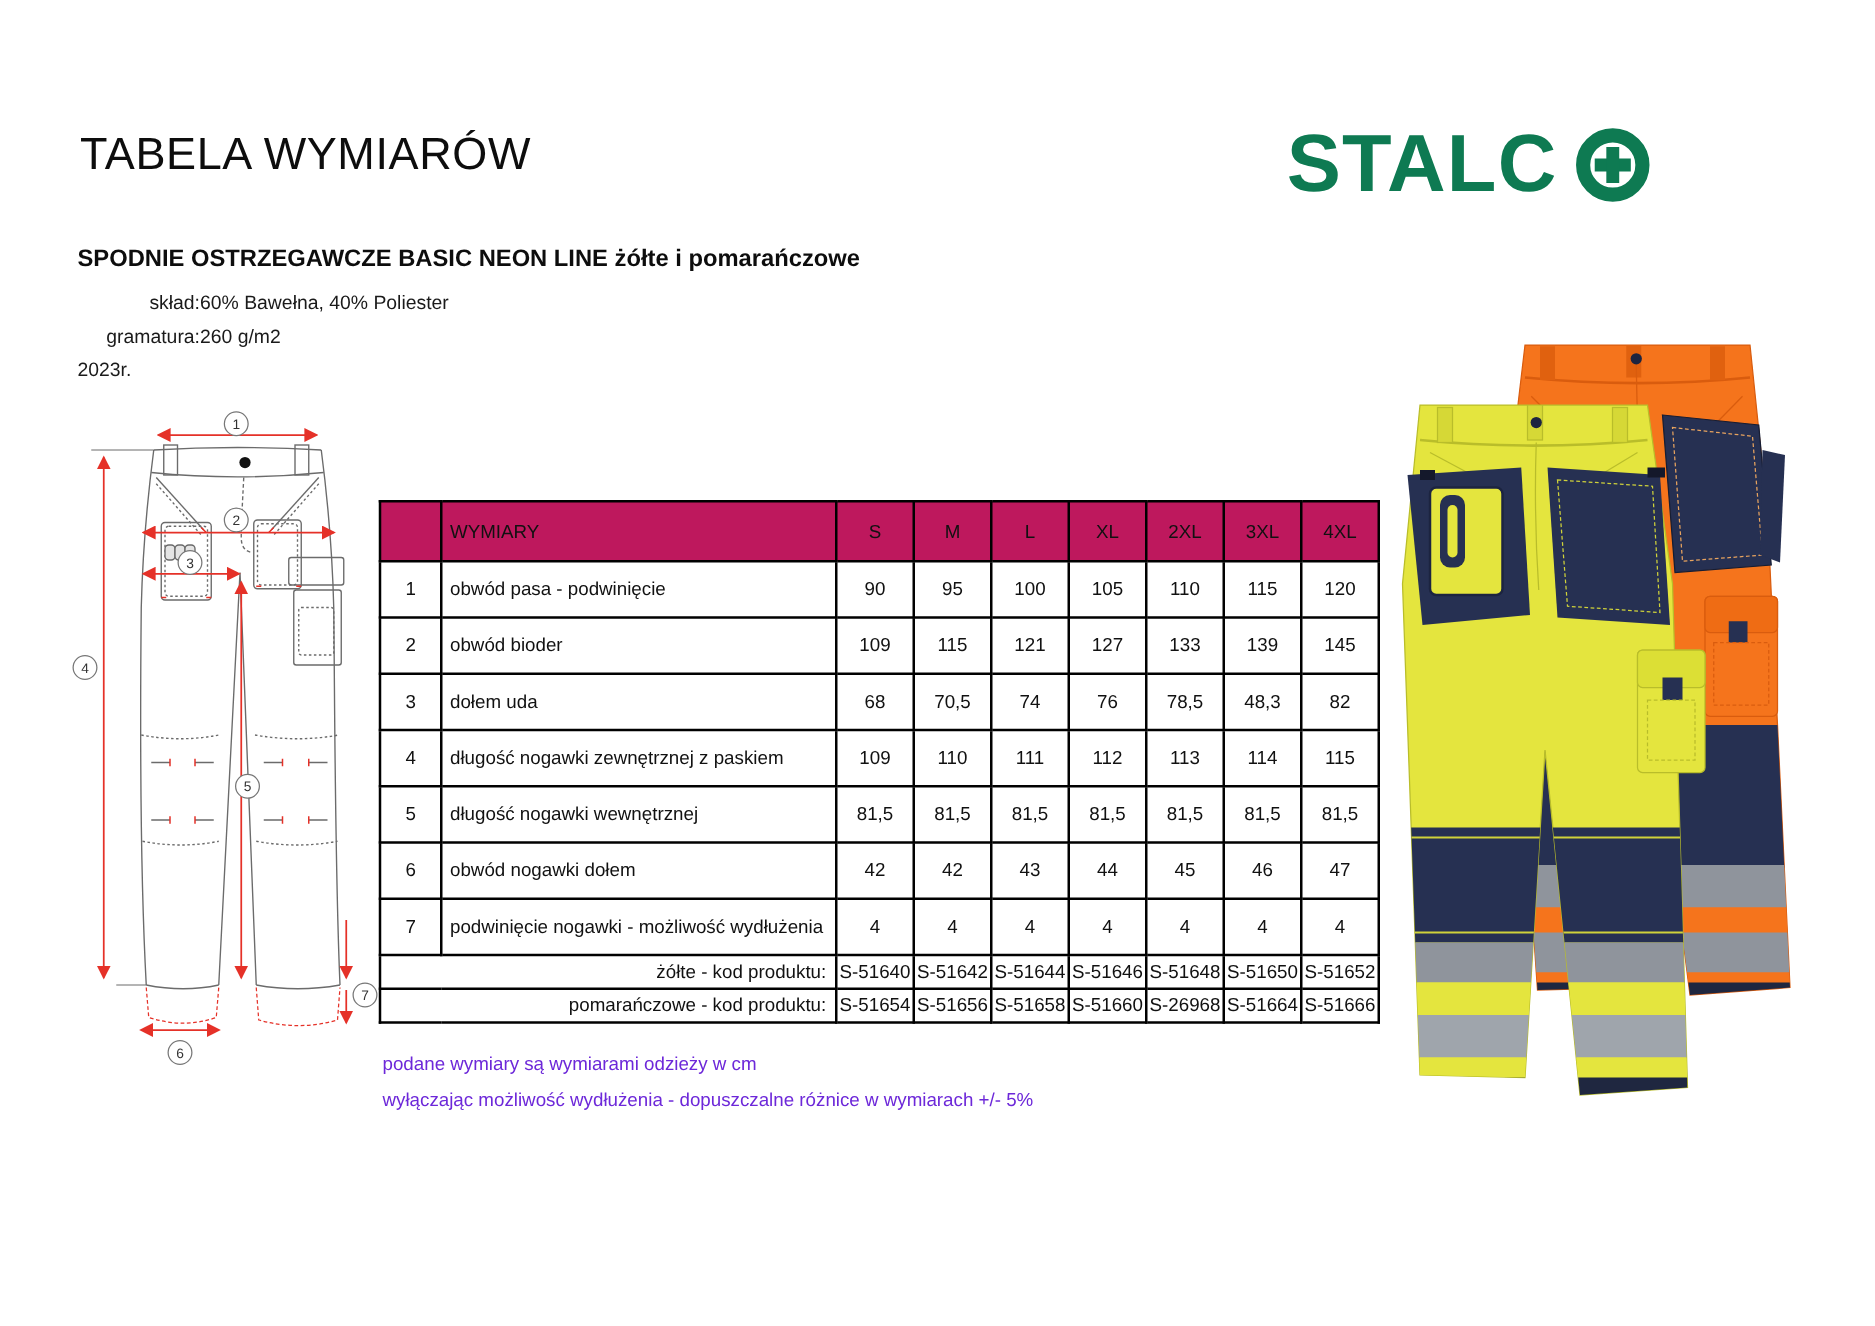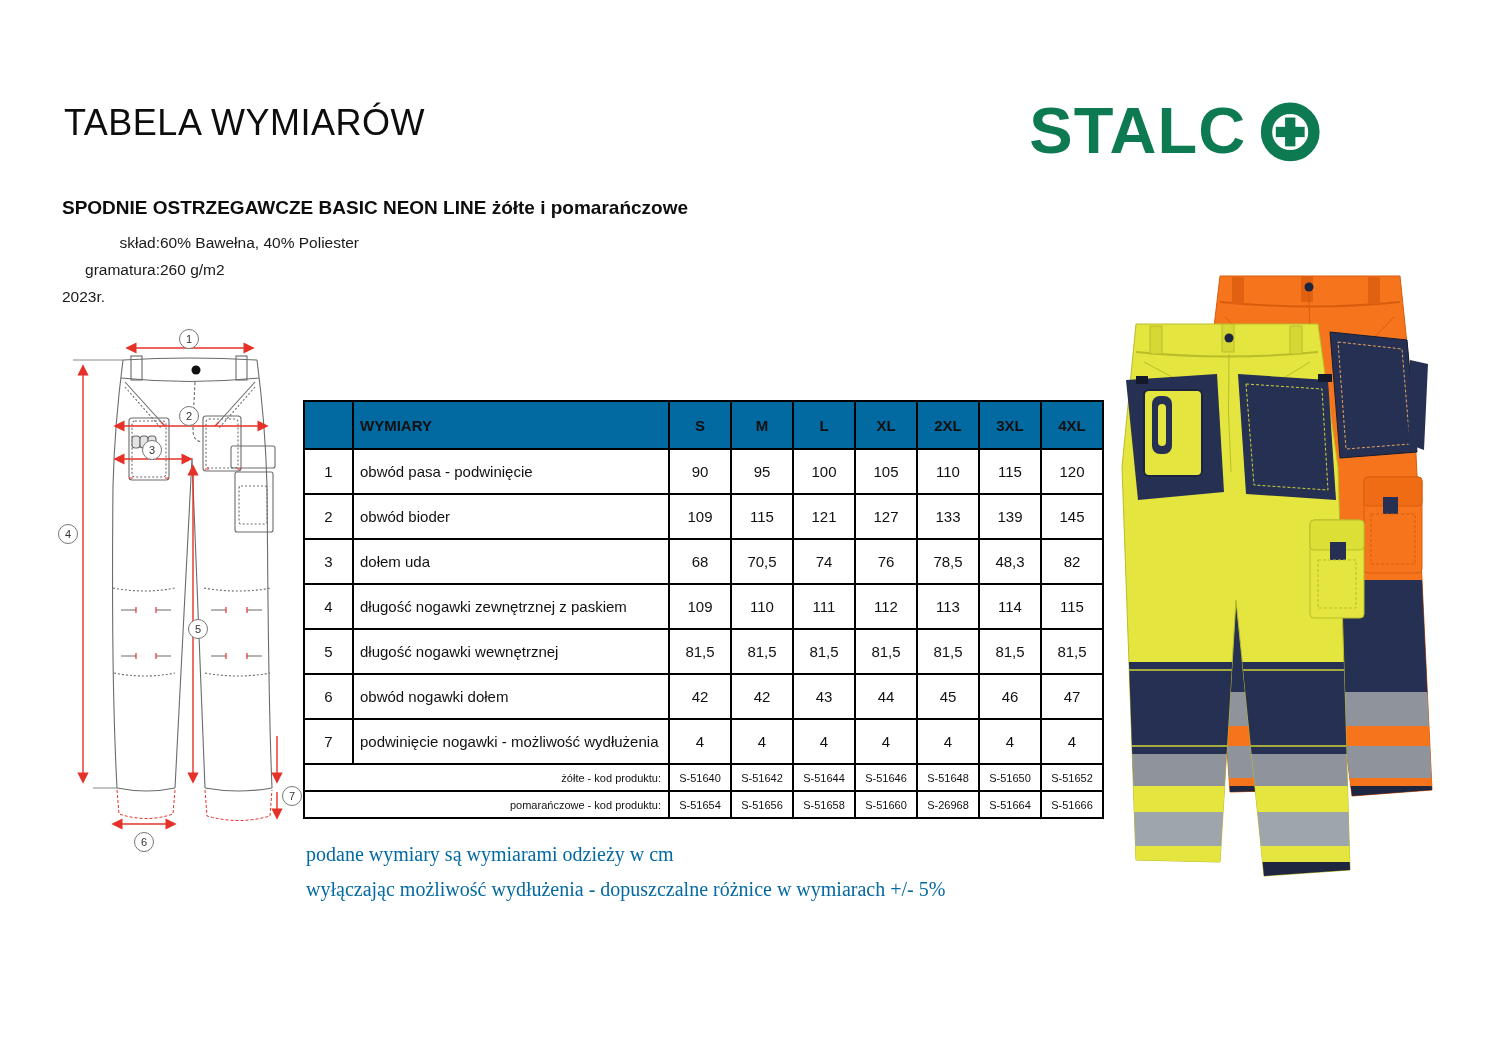--- a/index.html
+++ b/index.html
@@ -19,30 +19,30 @@
   .spec-line { display:flex; font-size:15.5px; line-height:27px; color:#1a1a1a; }
   .spec-label { width:98px;text-align:right; }
 
   
   table.size-table {
     position:absolute; left:303px; top:400px;
     border-collapse:collapse; font-size:15px; color:#111;
     table-layout:fixed;
   }
   .size-table th, .size-table td { border:2px solid #000; background:#fff; }
-  .size-table thead th { background:#0369a1; height:48px; font-size:15px; font-weight:bold; text-align:center; }
+  .size-table thead th { background:#be185d; height:48px; font-size:15px; font-weight:normal; text-align:center; }
   .size-table .c-num   { width:49px; text-align:center; }
   .size-table .c-label { width:316px; text-align:left; padding:2px 6px; }
   .size-table .c-val   { width:62px; text-align:center; }
   .size-table tbody tr.meas { height:45px; }
   .size-table tr.code-row { height:27px; }
-  .size-table tr.code-row td { font-size:11px; }
+  .size-table tr.code-row td { font-size:15px; }
   .size-table td.code-label { text-align:right; padding-right:7px; }
 
-  .notes { position:absolute; left:306px; top:843px; font-size:20px; color:#0369a1;font-family:Liberation Serif, serif; }
+  .notes { position:absolute; left:306px; top:843px; font-size:15px; color:#6d28d9; }
   .notes div { margin-bottom:12px; }
 
   .diagram { position:absolute; left:55px; top:326px; }
   .photo   { position:absolute; left:1112px; top:262px; }
 </style>
 </head>
 <body>
 
 <div class="sheet">
 

